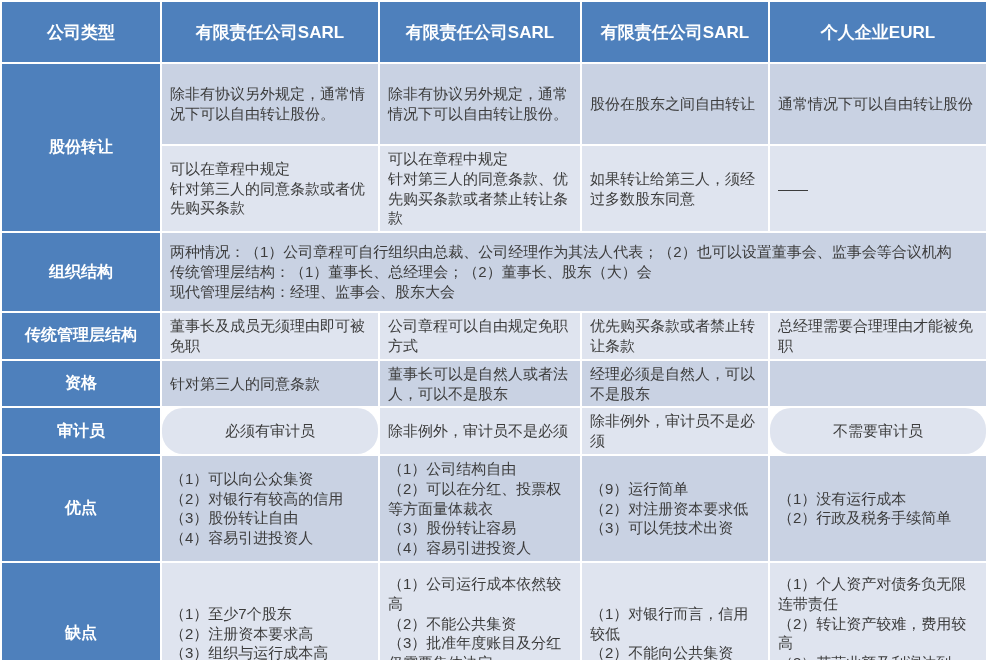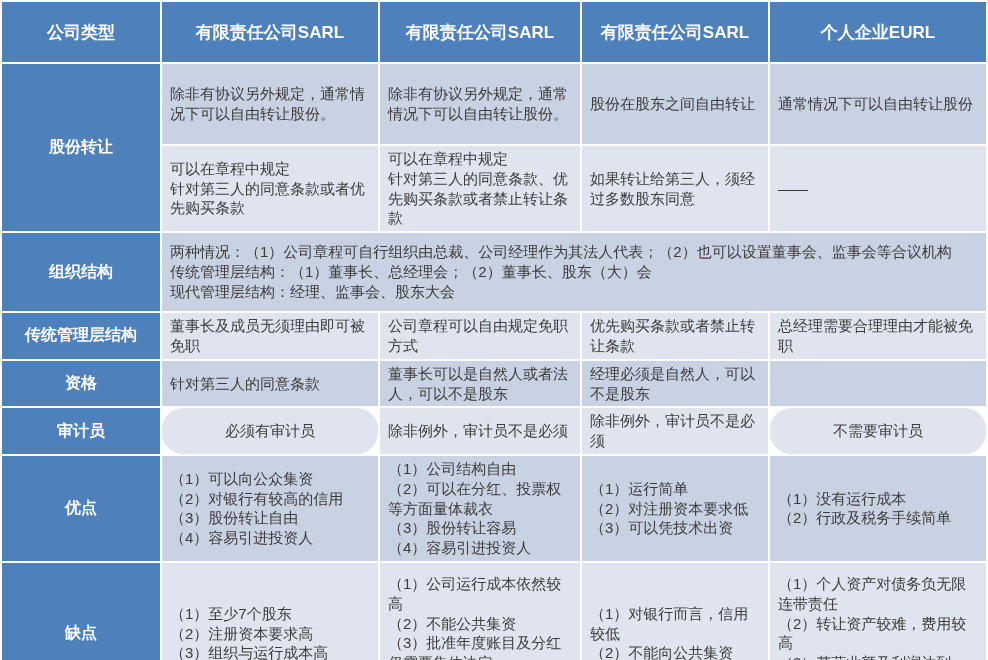--- a/index.html
+++ b/index.html
@@ -79,21 +79,21 @@
     <tr style="height:94px">
       <th class="lbl">优点</th>
       <td class="dark">（1）可以向公众集资
 （2）对银行有较高的信用
 （3）股份转让自由
 （4）容易引进投资人</td>
       <td class="dark">（1）公司结构自由
 （2）可以在分红、投票权等方面量体裁衣
 （3）股份转让容易
 （4）容易引进投资人</td>
-      <td class="dark">（1）运行简单
+      <td class="dark">（9）运行简单
 （2）对注册资本要求低
 （3）可以凭技术出资</td>
       <td class="dark">（1）没有运行成本
 （2）行政及税务手续简单</td>
     </tr>
     <tr style="height:141px">
       <th class="lbl">缺点</th>
       <td class="light">（1）至少7个股东
 （2）注册资本要求高
 （3）组织与运行成本高</td>

